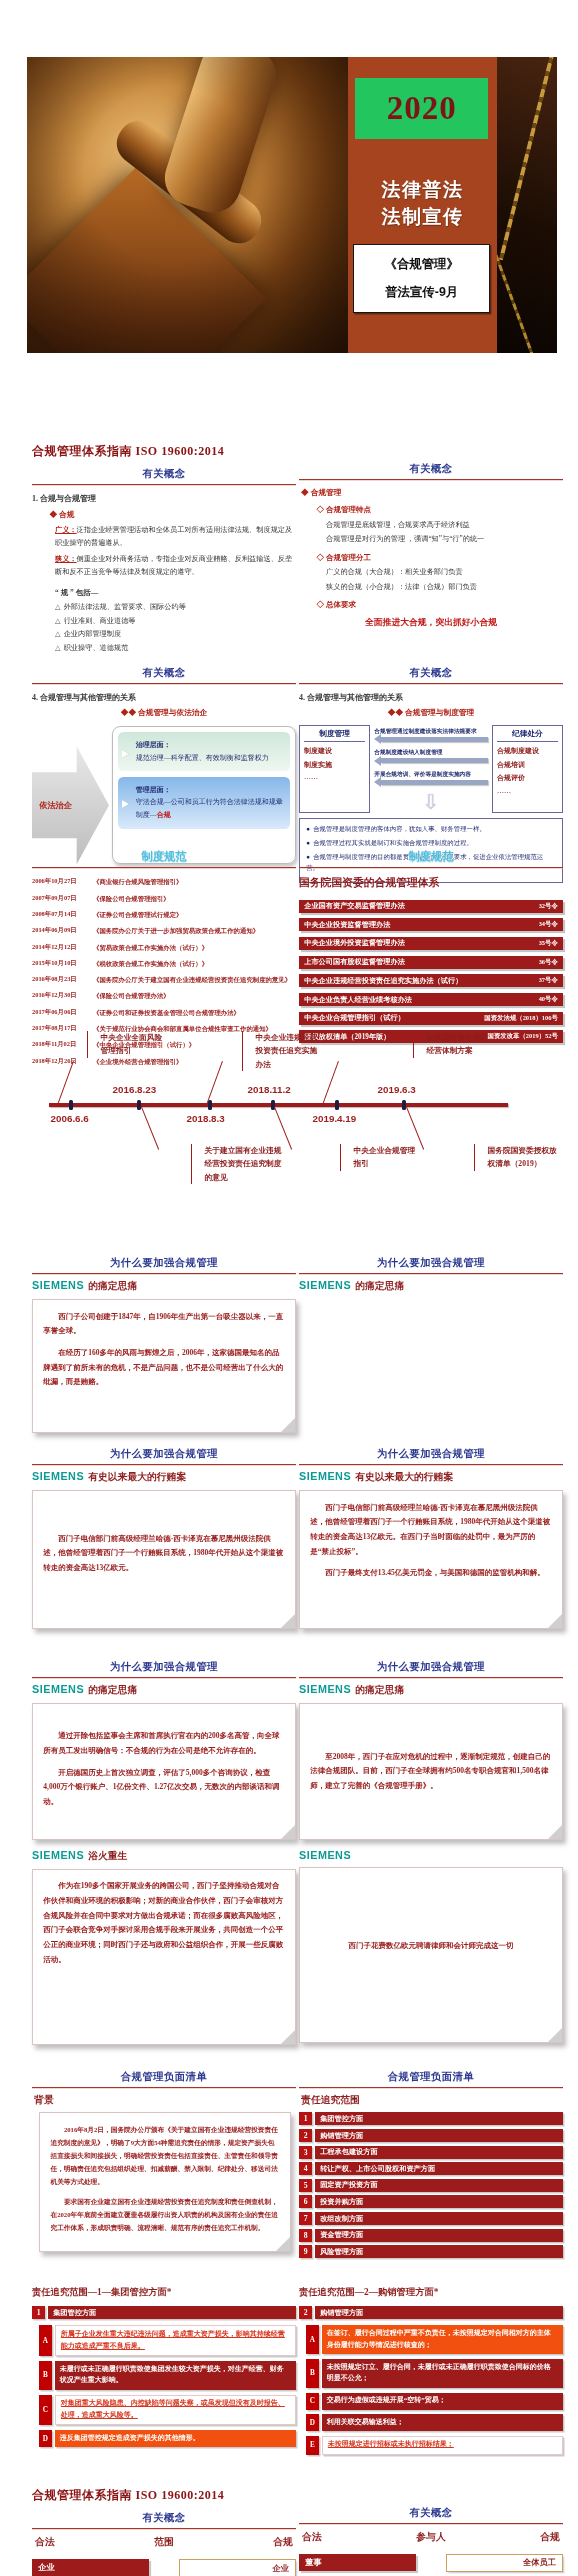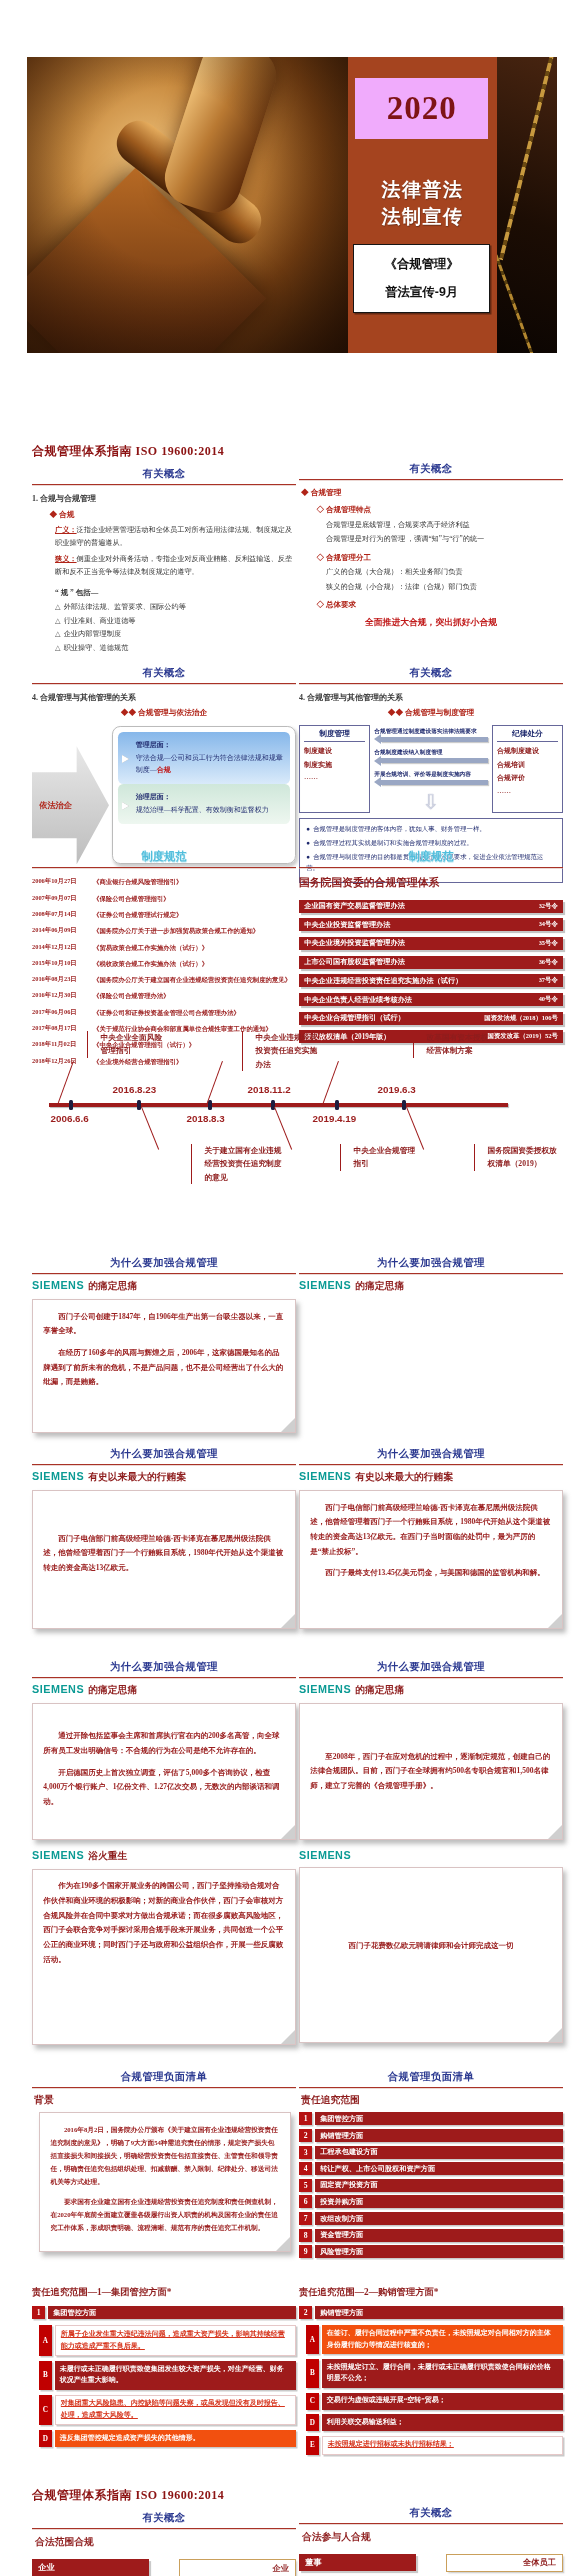--- a/index.html
+++ b/index.html
@@ -13,21 +13,21 @@
   .gavel-head{position:absolute;left:155px;top:-15.5px;width:77px;height:170px;border-radius:28px;
      background:linear-gradient(100deg,#f1c37a 5%,#b97932 45%,#5f2d0b 95%);transform:rotate(18deg);
      box-shadow:0 0 20.6px rgba(60,25,5,.6);}
   .gavel-handle{position:absolute;left:77px;top:103px;width:170px;height:44px;border-radius:20.6px;
      background:linear-gradient(180deg,#e6ad5e,#9c5a1d 55%,#4a2408);transform:rotate(38deg);}
   .sound-block{position:absolute;left:15.5px;top:149px;width:185px;height:185px;
      background:linear-gradient(135deg,#b76a24,#6b3410 60%,#2e1404);transform:rotate(45deg);
      box-shadow:0 0 26px rgba(30,12,2,.7);}
   .vignette{position:absolute;inset:0;background:radial-gradient(ellipse at 45% 40%, rgba(0,0,0,0) 35%, rgba(25,10,2,.78) 100%);}
   #hdr-red{position:relative;width:149px;height:296px;background:#a5441f;}
-  #year-box{position:absolute;left:7.2px;top:20.6px;width:133px;height:61px;background:#f0abfc;
+  #year-box{position:absolute;left:7.2px;top:20.6px;width:133px;height:61px;background:#22c55e;
      display:flex;align-items:center;justify-content:center;}
   #year-box span{font-family:"Liberation Serif",serif;font-size:33px;font-weight:bold;color:#7e1416;letter-spacing:1px;}
   .hdr-line{position:absolute;width:100%;text-align:center;color:#ffffff;font-weight:bold;
      font-size:19px;font-family:"Liberation Sans",sans-serif;letter-spacing:1.5px;text-shadow:0.5px 1px 1px rgba(0,0,0,.35);}
   #hl1{top:120px;} #hl2{top:147px;}
   #sub-box{position:absolute;left:5.2px;top:187px;width:135px;height:67px;background:#ffffff;
      border:1.5px solid #151515;box-shadow:1.5px 1.5px 0 rgba(0,0,0,.4);
      display:flex;flex-direction:column;align-items:center;justify-content:space-evenly;}
   #sub-box div{font-size:12.4px;font-weight:bold;color:#111;font-family:"Liberation Sans",sans-serif;}
   #hdr-dark{position:relative;width:60px;height:296px;overflow:hidden;
@@ -122,21 +122,21 @@
   .numbar{flex:1;background:#9e1b1b;color:#fff;font-weight:bold;font-size:7.2px;
      display:flex;align-items:center;padding:1.5px 5.2px;box-shadow:1.5px 1.5px 0 rgba(150,150,150,.5);}
   .lrow{display:flex;margin:0 0 4.6px 7.2px;}
   .lcell{width:12.4px;flex:none;background:#c00000;color:#fff;font-weight:bold;font-size:7.2px;
      display:flex;align-items:center;justify-content:center;box-shadow:1.5px 1.5px 0 rgba(150,150,150,.5);margin-right:3.1px;}
   .lbody{flex:1;font-size:7px;line-height:1.7;padding:2.6px 5.2px;box-shadow:1.5px 1.5px 0 rgba(150,150,150,.5);}
   .lbody.k-dark{background:#9e1b1b;color:#fff;font-weight:bold;}
   .lbody.k-orange{background:#f2500f;color:#fff;font-weight:bold;}
   .lbody.k-white{background:#fff;border:0.5px solid #e6c8c8;color:#d6341c;font-weight:bold;text-decoration:underline;}
   
-  .cmp-head{display:flex;margin:7.2px 3.1px 9.3px 3.1px;}
+  .cmp-head{display:flex;justify-content:space-between;margin:7.2px 3.1px 9.3px 3.1px;}
   .cmp-head span{color:#8e1d1d;font-weight:bold;font-size:9.8px;}
   .cmp-cols{display:flex;justify-content:space-between;}
   .cmp-col{width:117px;}
   .cmp-bar{background:#9e1b1b;color:#fff;font-weight:bold;font-size:8.2px;height:17.5px;
      display:flex;align-items:center;padding-left:6.2px;margin-bottom:6.7px;box-shadow:2.1px 2.1px 0 rgba(150,150,150,.5);}
   .cmp-box{background:#fff;border:1px solid #caa05c;color:#8e1d1d;font-weight:bold;font-size:8.2px;height:16.5px;
      display:flex;align-items:center;justify-content:flex-end;padding-right:6.2px;margin-bottom:6.7px;
      box-shadow:1.5px 1.5px 1.5px rgba(150,150,150,.4);}
 </style>
 </head>
@@ -213,29 +213,29 @@
   <div class="slide colL" style="top:666px">
     <div class="stitle">有关概念</div>
     <div class="hr"></div>
     <div class="sec-head">4.  合规管理与其他管理的关系</div>
     <div class="diamond-red" style="text-align:center;margin-left:0">◆◆ 合规管理与依法治企</div>
     <div class="l2-wrap">
       <div class="arrow-big">
           <span>依法治企</span>
         </div>
       <div class="l2-panel">
+        <div class="l2-box l2-g">
+          <span class="chev"></span>
+          <b>治理层面：</b><br>
+          <span>规范治理—科学配置、有效制衡和监督权力</span>
+        </div>
         <div class="l2-box l2-b" style="margin-bottom:0">
           <span class="chev"></span>
           <b>管理层面：</b><br>
           <span>守法合规—公司和员工行为符合法律法规和规章制度—</span><span class="acc">合规</span>
-        </div>
-        <div class="l2-box l2-g">
-          <span class="chev"></span>
-          <b>治理层面：</b><br>
-          <span>规范治理—科学配置、有效制衡和监督权力</span>
         </div>
       </div>
     </div>
   </div>
 
   <div class="slide colR" style="top:666px">
     <div class="stitle">有关概念</div>
     <div class="hr"></div>
     <div class="sec-head">4.  合规管理与其他管理的关系</div>
     <div class="diamond-red" style="text-align:center;margin-left:0">◆◆ 合规管理与制度管理</div>

